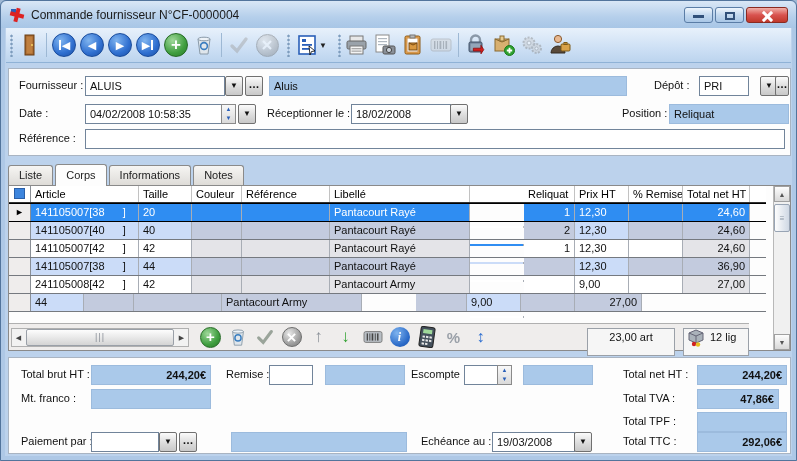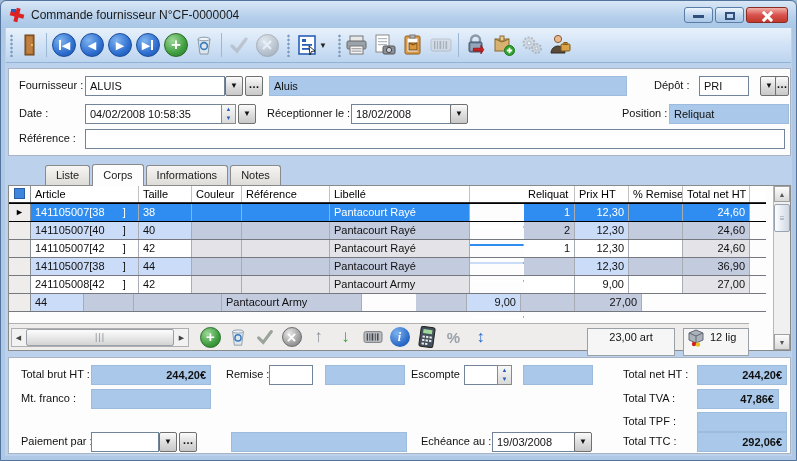--- a/index.html
+++ b/index.html
@@ -63,39 +63,39 @@
   .field { position:absolute; border:1px solid #71849a; background:#fff; padding:1px 4px; line-height:16px; height:20px; white-space:nowrap; overflow:hidden; }
   .bluefield { position:absolute; background:#aac9ea; border:1px solid #9cbbdd; padding:1px 4px; line-height:16px; height:20px; white-space:nowrap; overflow:hidden; }
   .money { font-weight:bold; text-align:right; }
   .combo-btn { position:absolute; width:18px; height:20px; border:1px solid #707070; border-radius:2px;
     background:linear-gradient(#fbfbfb,#dcdcdc 55%,#c8c8c8); text-align:center; font-size:8px; line-height:18px; color:#111; }
   .dots-btn { font-size:11px; line-height:14px; font-weight:bold; }
   .spinner { position:absolute; width:15px; height:20px; border:1px solid #8a8a8a; background:linear-gradient(#f8f8f8,#dadada); }
   .spinner span { display:block; height:9px; font-size:6px; text-align:center; color:#2a5fb8; line-height:9px; }
 
   
-  .tabstrip { position:absolute; left:7px; top:162px; width:621px; height:22px;margin-left:37px; }
+  .tabstrip { position:absolute; left:7px; top:162px; width:621px; height:22px; }
   .tab { position:relative; display:inline-block; height:20px; margin-top:2px; padding:3px 10px 0 10px;
     background:linear-gradient(#f6f5f3,#dedcd8); border:1px solid #8a8a8a; border-bottom:none;
     border-radius:3px 3px 0 0; margin-right:2px; color:#222; top:0; }
   .tab.active { background:#fdfdfd; height:22px; margin-top:0; padding-top:4px; z-index:3; font-weight:normal; }
 
   
   .gridwrap { position:absolute; left:7px; top:184px; width:783px; height:166px; background:#fdfdfd; border:1px solid #8a8a8a; }
   .grid { position:absolute; left:0; top:0; width:757px; }
   .grow { display:flex; height:18px; border-bottom:1px solid #75797f; }
   .grow.header { height:17px; border-bottom:1px solid #303030; background:#fff; }
   .gc { padding:1px 4px; line-height:15px; border-right:1px solid #a8adb5; overflow:hidden; white-space:pre; }
   .header .gc { background:#fff; border-right:1px solid #c2c2c2; color:#000; }
   .gc.marker { width:22px; background:#efedec; border-right:1px solid #8a8f96; text-align:center; font-size:9px; line-height:16px; padding:0; }
   .header .gc.marker { background:#fff; }
   .selsquare { display:inline-block; width:11px; height:11px; background:#3d85dd; border:1px solid #2a5fa8; margin-top:2px; }
   .c-article { width:108px; } .c-taille { width:53px; } .c-couleur { width:50px; }
   .c-ref { width:88px; } .c-lib { width:140px; } .c-qte { width:54px; text-align:right;margin-top:40px; }
-  .c-rel { width:51px; text-align:right; } .c-prix { width:54px; text-align:right; }
+  .c-rel { width:51px; text-align:right; } .c-prix { width:54px; }
   .c-rem { width:54px; text-align:right; } .c-tot { width:67px; text-align:right; }
   .header .c-qte,.header .c-rel,.header .c-prix,.header .c-rem,.header .c-tot { text-align:left; }
   .row-sel .gc { background:#2f8df2; color:#fff; }
   .row-sel { border-top:1px solid #000; border-bottom:1px solid #000; height:19px; }
   .row-sel .gc.marker { background:#efedec; color:#000; }
   .row-a .ed { background:#cbdcf8; } .row-a .ro, .row-a .semi { background:#c3cbde; }
   .row-b .ed, .row-b .semi { background:#ffffff; } .row-b .ro { background:#e4e4e8; }
 
   
   .vscroll { position:absolute; right:0; top:0; width:17px; height:164px; background:#f0f0f0; border-left:1px solid #b8b8b8; }
@@ -333,21 +333,21 @@
         <span class="gc c-qte">Quantité</span>
         <span class="gc c-rel">Reliquat</span>
         <span class="gc c-prix">Prix HT</span>
         <span class="gc c-rem">% Remise</span>
         <span class="gc c-tot">Total net HT</span>
       </div>
 
       <div class="grow row-sel">
         <span class="gc marker"><span>►</span></span>
         <span class="gc c-article">141105007[38      ]</span>
-        <span class="gc c-taille">38</span>
+        <span class="gc c-taille">20</span>
         <span class="gc c-couleur"></span>
         <span class="gc c-ref"></span>
         <span class="gc c-lib">Pantacourt Rayé</span>
         <span class="gc c-qte">2</span>
         <span class="gc c-rel">1</span>
         <span class="gc c-prix">12,30</span>
         <span class="gc c-rem"></span>
         <span class="gc c-tot">24,60</span>
       </div>
 

